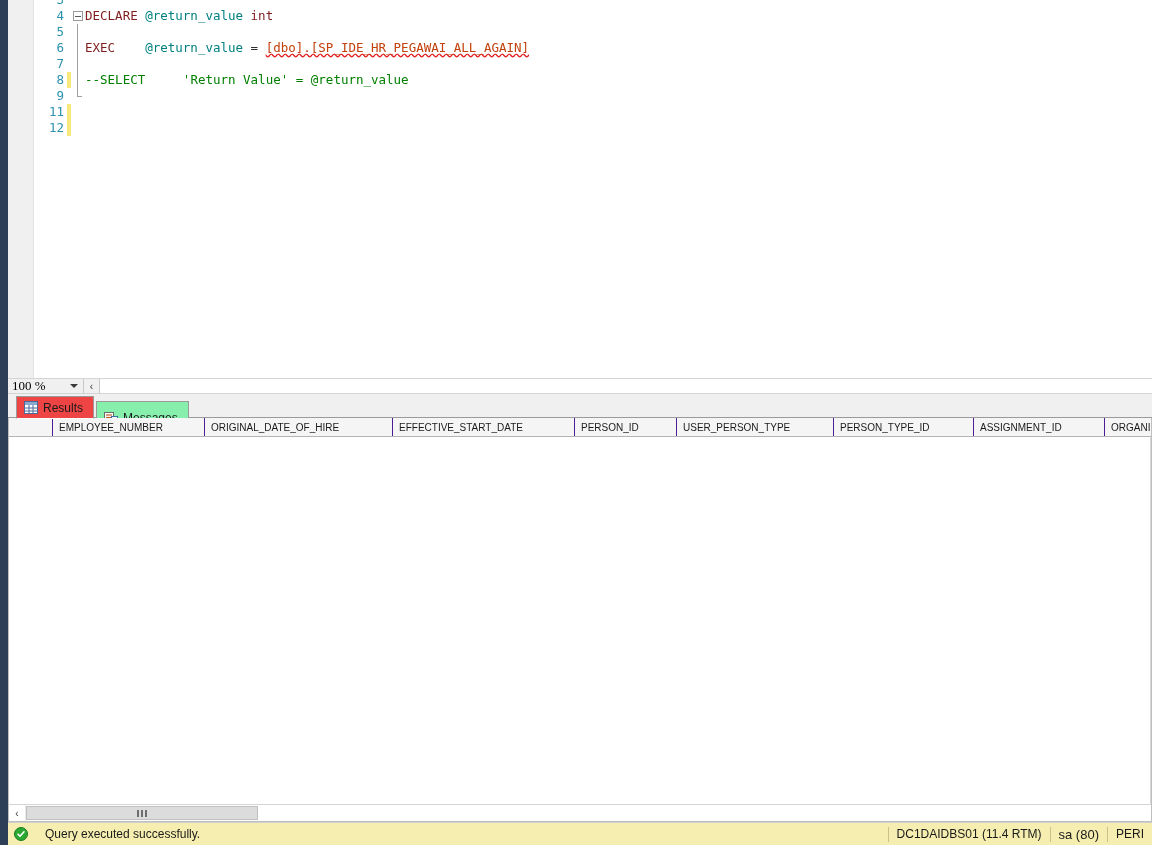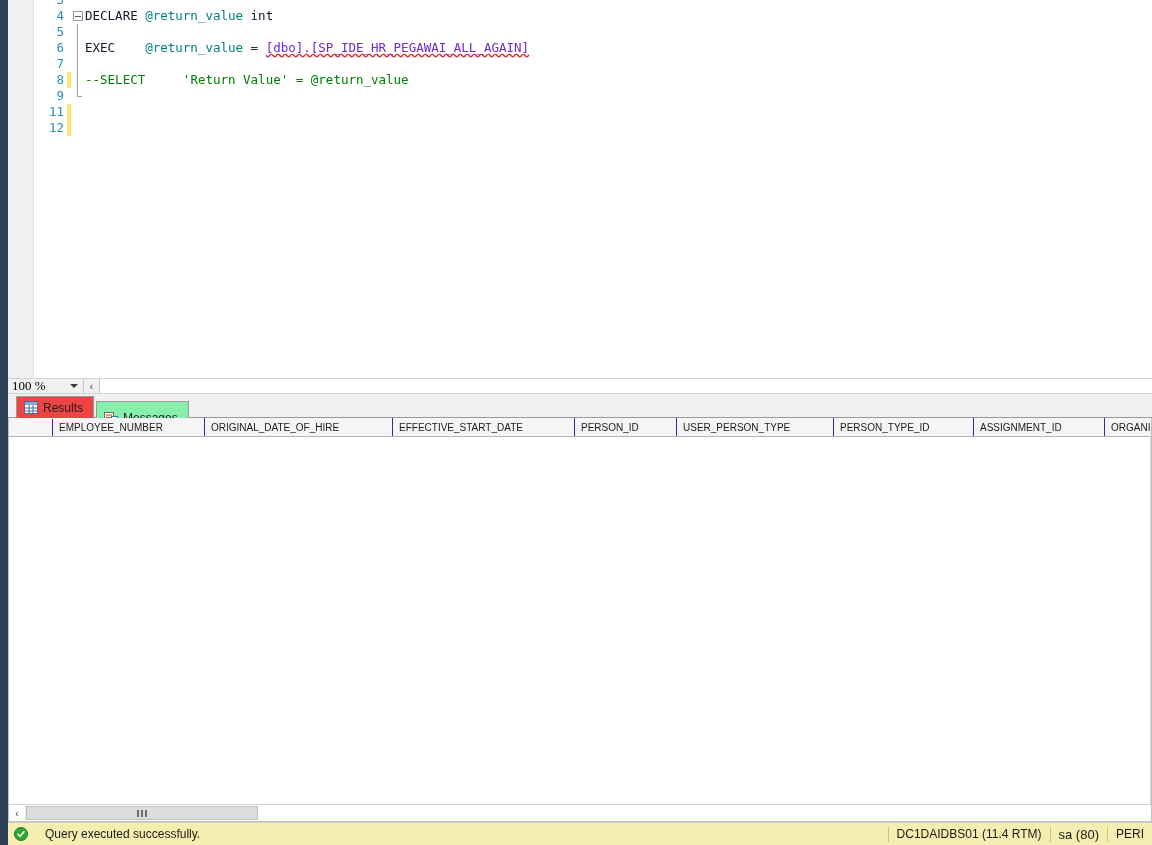--- a/index.html
+++ b/index.html
@@ -109,27 +109,27 @@
   }
   .fold-end::after {
     content: "";
     position: absolute;
     left: 0px; top: 8px;
     width: 5px; height: 1px;
     background: #a0a0a0;
   }
   .code-text { flex: 1; white-space: pre; }
 
-  .kw { color: #0f172a; }
+  .kw { color: #7f1d1d; }
   .var { color: #008080; }
   .cmt { color: #008000; }
   .op  { color: #303030; }
   .plain { color: #000000; }
   .objname {
-    color: #6d28d9;
+    color: #c2410c;
     text-decoration: underline wavy #e01b1b;
     text-decoration-skip-ink: none;
   }
 
   
   .zoom-bar {
     height: 16px;
     margin-left: 8px;
     background: #f0f0f0;
     border-top: 1px solid #d4d4d4;

